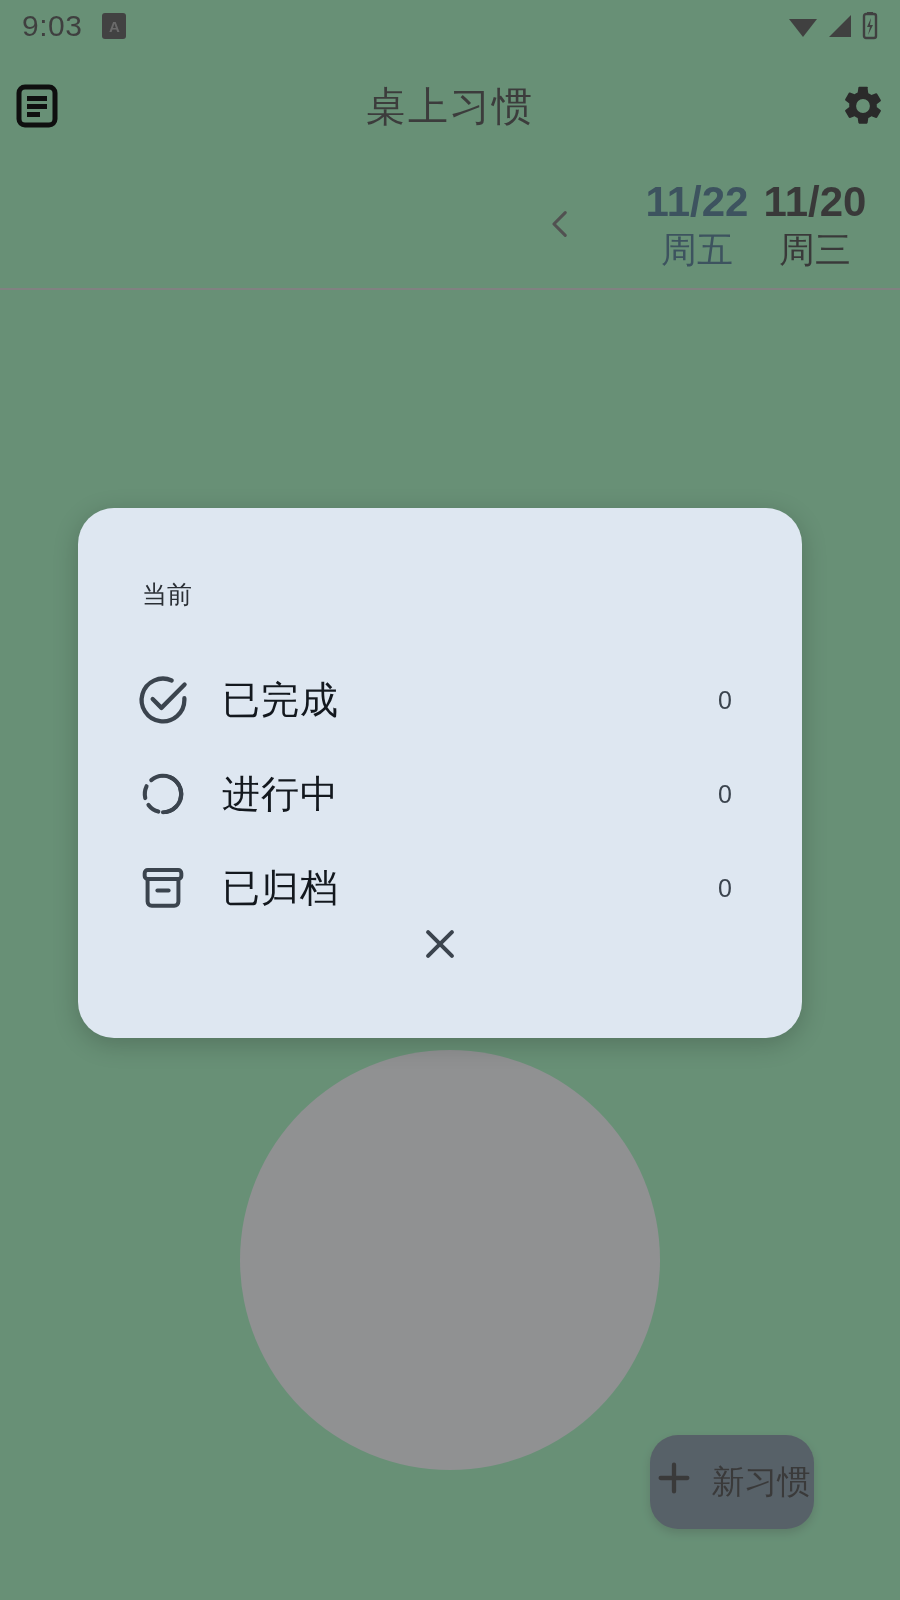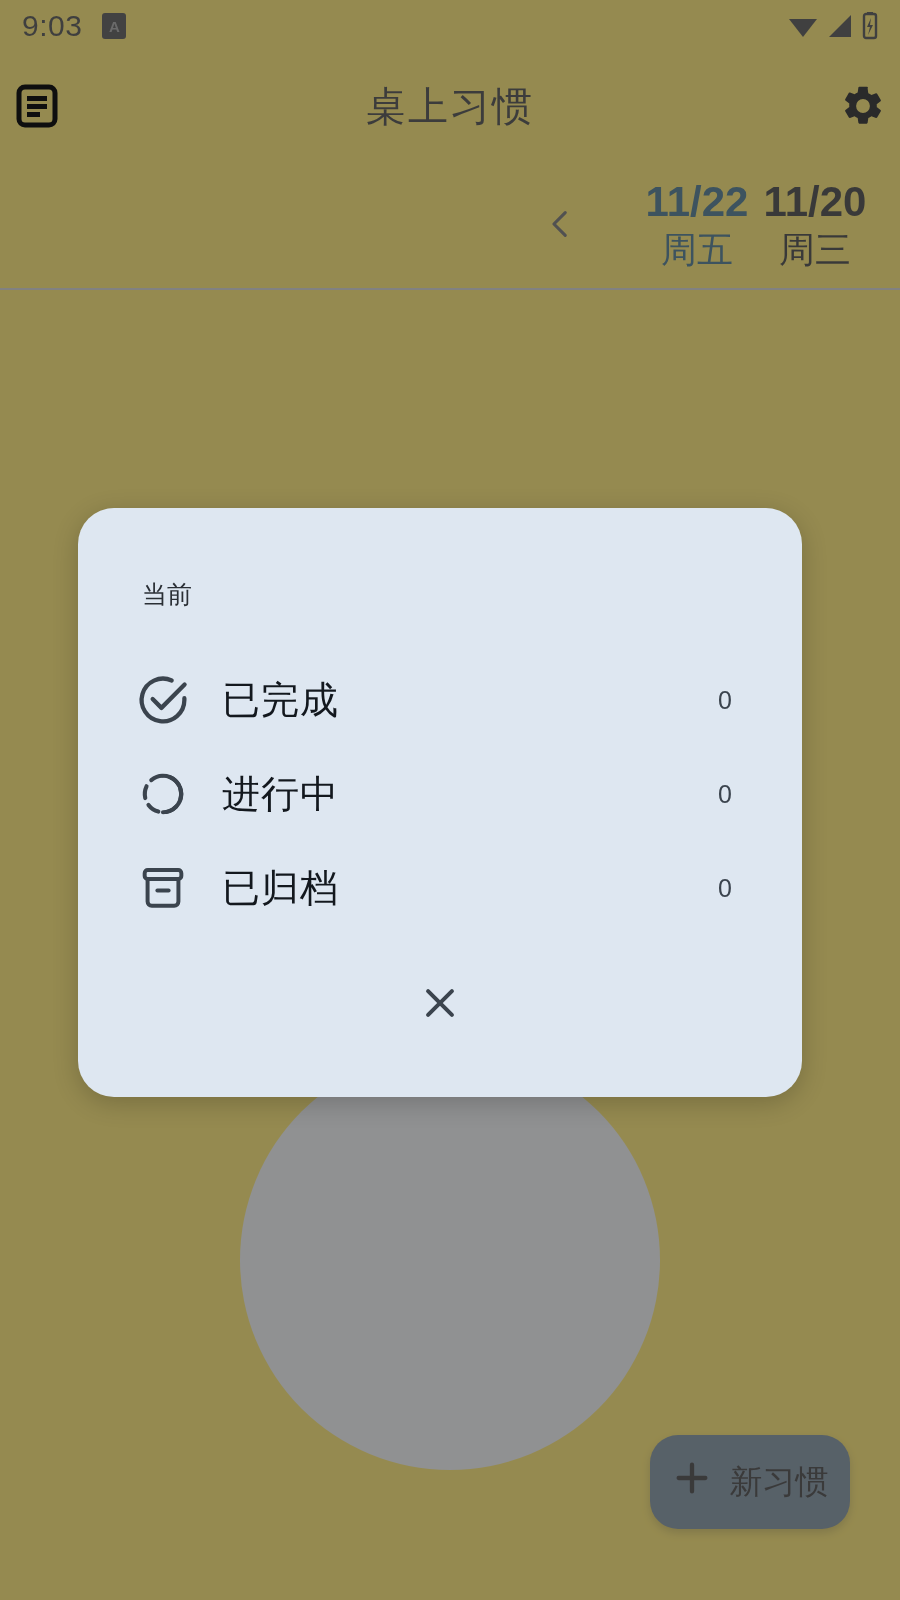--- a/index.html
+++ b/index.html
@@ -6,21 +6,21 @@
   html, body {
     width: 900px; height: 1600px;
     font-family: "Liberation Sans", "DejaVu Sans", sans-serif;
     overflow: hidden;
   }
   body { position: relative; background: #ffffff; }
 
   
   #app-root {
     position: absolute; inset: 0;
-    background: #fde047;
+    background: #86efac;
   }
 
   
   #status-bar {
     position: absolute; top: 0; left: 0; right: 0; height: 52px;
     display: flex; align-items: center;
     padding: 0 22px;
     color: #1d1d1d;
   }
   #status-clock { font-size: 30px; letter-spacing: .5px; color:#1b1b1b; }
@@ -73,38 +73,38 @@
     background: #eef1f4;
   }
   #motto {
     position: absolute; left: 0; right: 0; top: 858px;
     text-align: center; font-size: 36px; color: #3b3b3b; letter-spacing: 1px;
   }
 
   
   #fab-new-habit {
     position: absolute; left: 650px; top: 1435px;
-    width: 200px; height: 94px; border-radius: 28px;
+    width: 164px; height: 94px; border-radius: 28px;
     background: #5b7387;
     display: flex; align-items: center; justify-content: center; gap: 18px;
     color: #0f0f0f; font-size: 33px;
     box-shadow: 0 4px 10px rgba(0,0,0,.22);
   }
 
   
   #scrim {
     position: absolute; inset: 0;
     background: rgba(85,85,85,0.62);
     backdrop-filter: none;
   }
 
   
   #stats-dialog {
     position: absolute; left: 78px; top: 508px;
-    width: 724px; height: 589px;
+    width: 724px; height: 530px;
     background: #dee7f1; border-radius: 36px;
     box-shadow: 0 6px 26px rgba(0,0,0,.20);
     padding: 70px 34px 0 34px;
   }
   #dialog-section-label {
     font-size: 25px; color: #2a2f35; margin-left: 30px;
   }
   #stats-list { margin-top: 42px; }
   .stat-row {
     display: flex; align-items: center;

